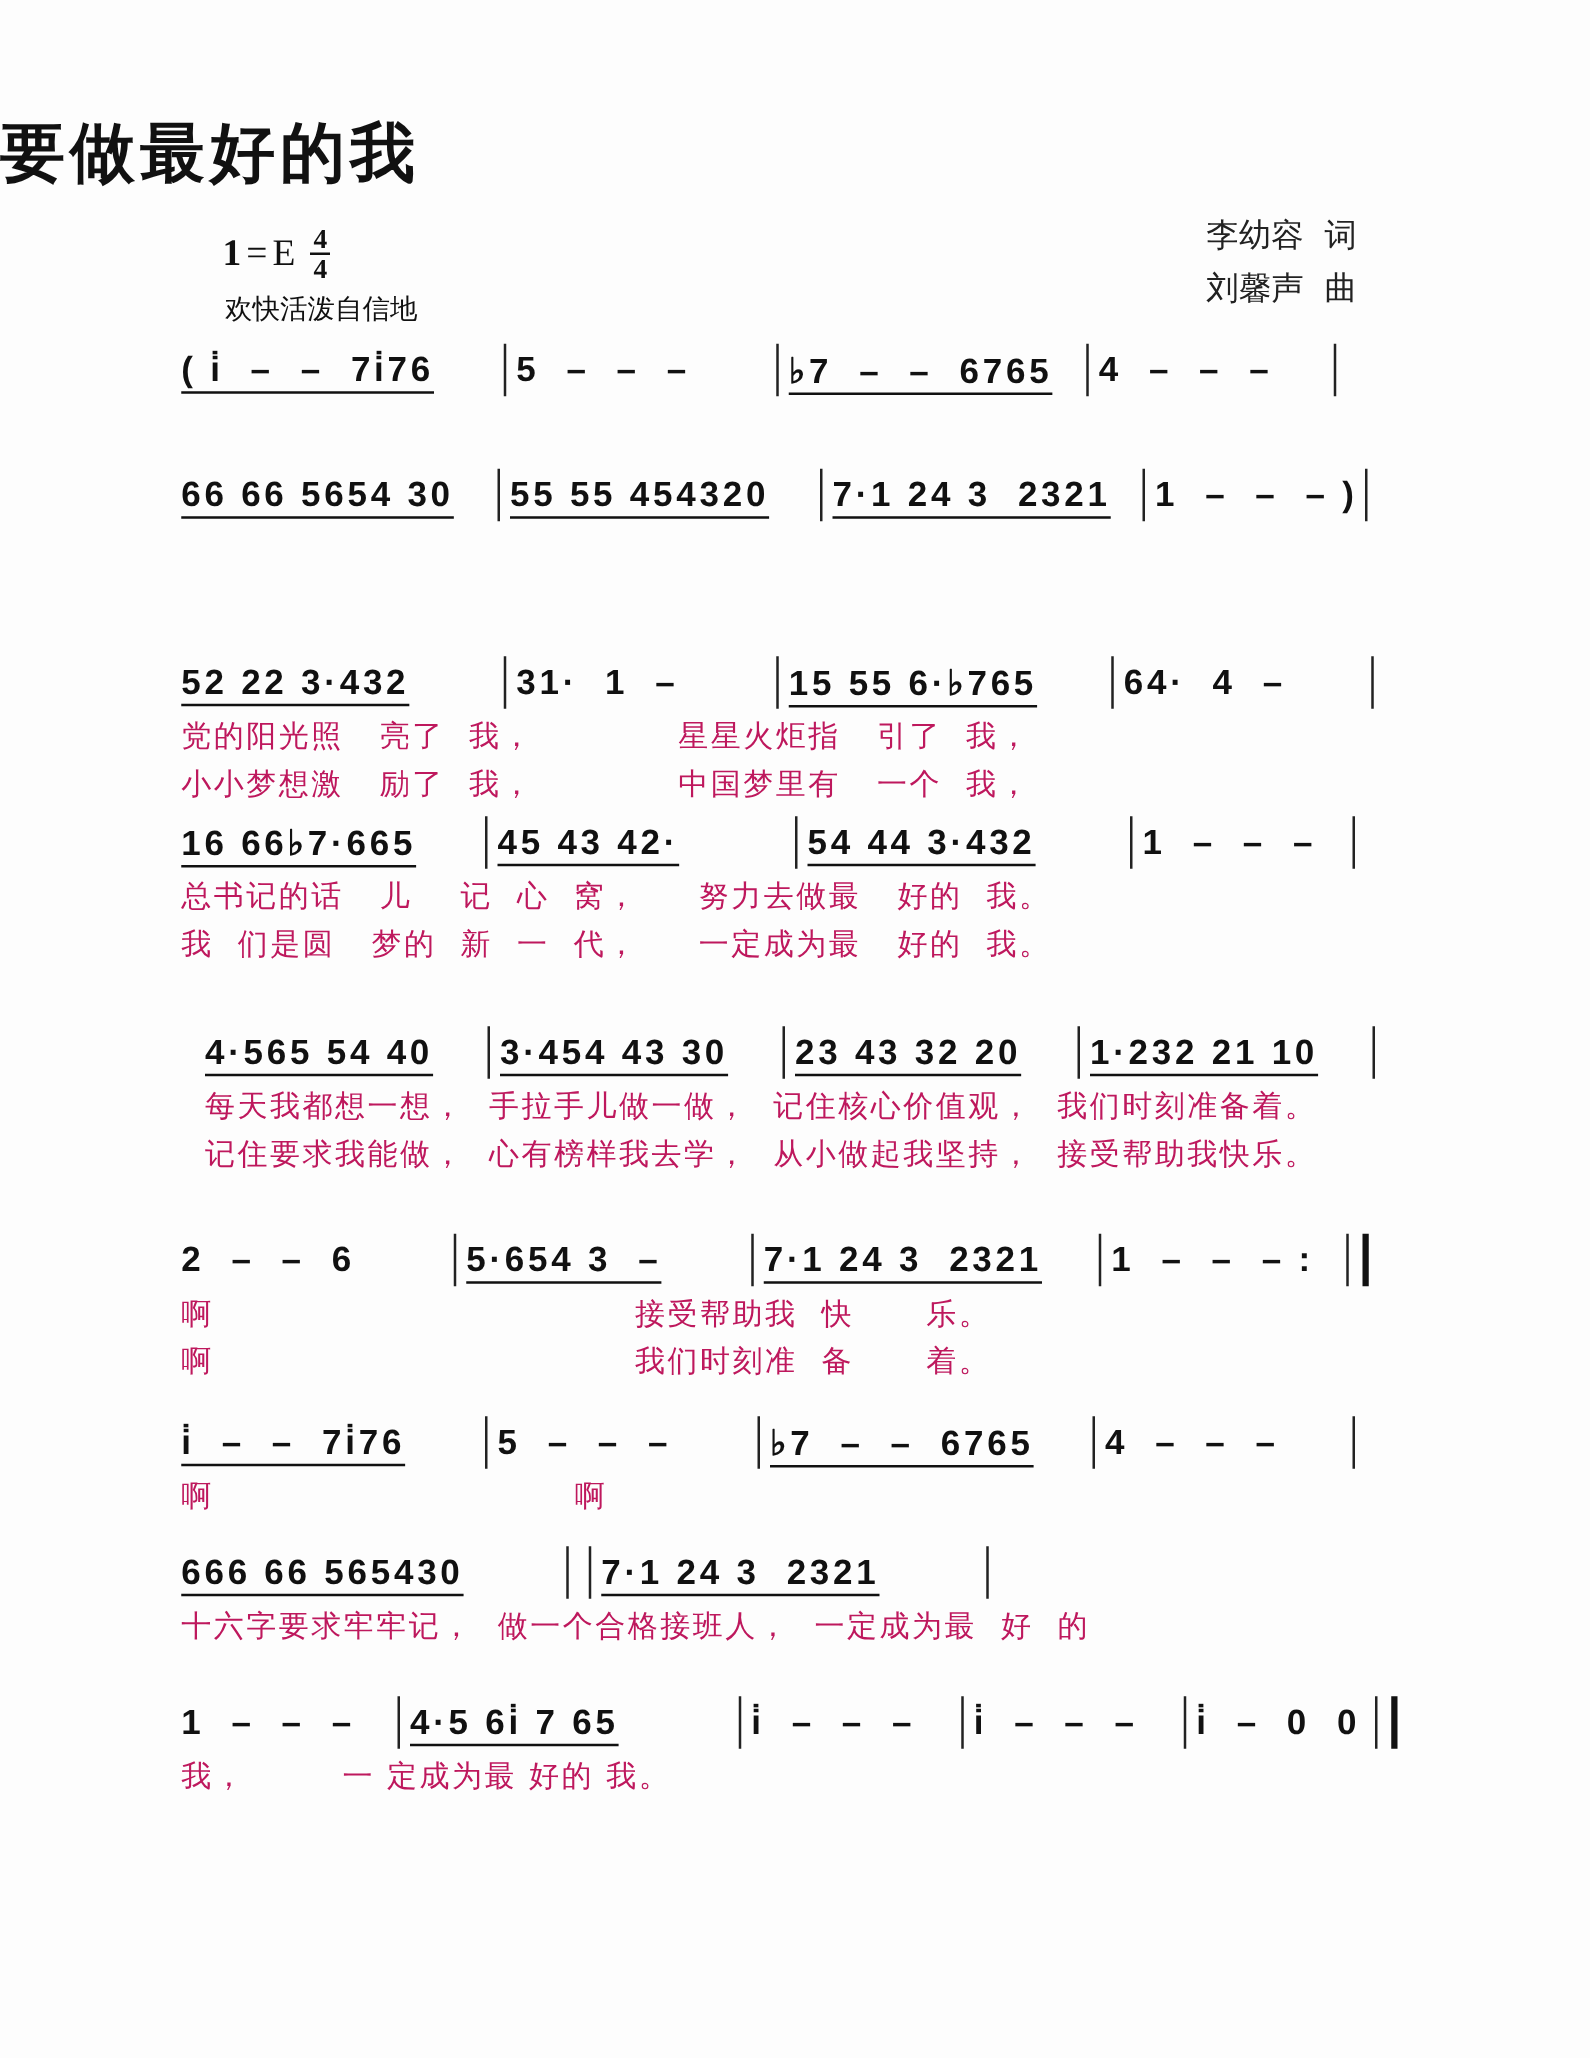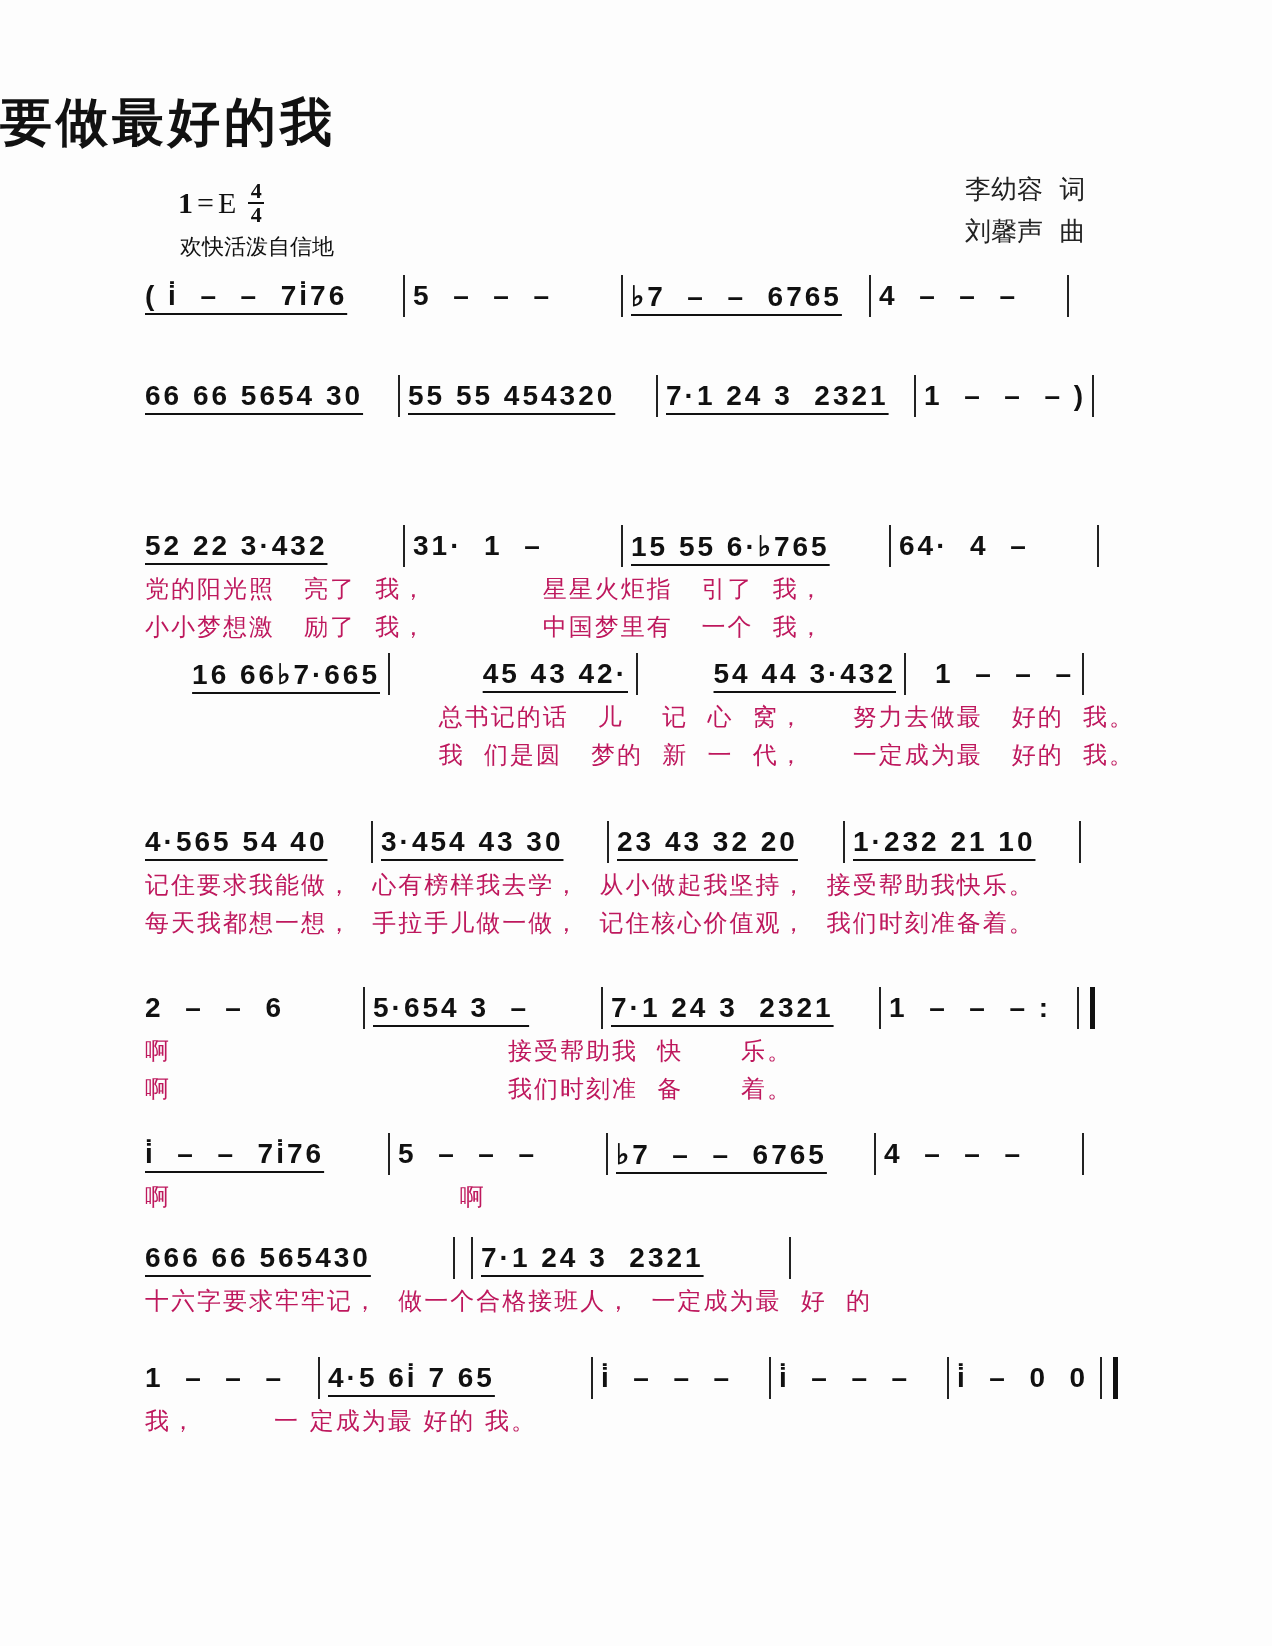--- a/index.html
+++ b/index.html
@@ -82,40 +82,40 @@
   <div class="notes">
     <span class="measure" style="width:250px">52 22 3·432</span><span class="bar-line"></span>
     <span style="width:200px">31·  1  –</span><span class="bar-line"></span>
     <span class="measure" style="width:250px">15 55 6·♭765</span><span class="bar-line"></span>
     <span style="width:190px">64·  4  –</span><span class="bar-line"></span>
   </div>
   <div class="lyric">党的阳光照   亮了  我，            星星火炬指   引了  我，</div>
   <div class="lyric">小小梦想激   励了  我，            中国梦里有   一个  我，</div>
 </div>
 
-<div class="system" style="top:650px;text-align:right;">
+<div class="system" style="top:650px;">
   <div class="notes">
     <span class="measure" style="width:235px">16 66♭7·665</span><span class="bar-line"></span>
     <span class="measure" style="width:230px">45 43 42·</span><span class="bar-line"></span>
     <span class="measure" style="width:250px">54 44 3·432</span><span class="bar-line"></span>
     <span style="width:160px">1  –  –  –</span><span class="bar-line"></span>
   </div>
   <div class="lyric">总书记的话   儿    记  心  窝，     努力去做最   好的  我。</div>
   <div class="lyric">我  们是圆   梦的  新  一  代，     一定成为最   好的  我。</div>
 </div>
 
-<div class="system" style="top:818px;">
+<div class="system" style="top:818px;margin-left:19px;">
   <div class="notes">
     <span class="measure" style="width:218px">4·565 54 40</span><span class="bar-line"></span>
     <span class="measure" style="width:218px">3·454 43 30</span><span class="bar-line"></span>
     <span class="measure" style="width:218px">23 43 32 20</span><span class="bar-line"></span>
     <span class="measure" style="width:218px">1·232 21 10</span><span class="bar-line"></span>
   </div>
+  <div class="lyric">每天我都想一想，  手拉手儿做一做，  记住核心价值观，  我们时刻准备着。</div>
   <div class="lyric">记住要求我能做，  心有榜样我去学，  从小做起我坚持，  接受帮助我快乐。</div>
-  <div class="lyric">每天我都想一想，  手拉手儿做一做，  记住核心价值观，  我们时刻准备着。</div>
 </div>
 
 <div class="system" style="top:984px;">
   <div class="notes">
     <span style="width:210px">2  –  –  6</span><span class="bar-line"></span>
     <span class="measure" style="width:220px">5·654 3  –</span><span class="bar-line"></span>
     <span class="measure" style="width:260px">7·1 24 3  2321</span><span class="bar-line"></span>
     <span style="width:180px">1  –  –  – :</span><span class="bar-line"></span><span class="end-bar"></span>
   </div>
   <div class="lyric">啊                                   接受帮助我  快      乐。</div>

